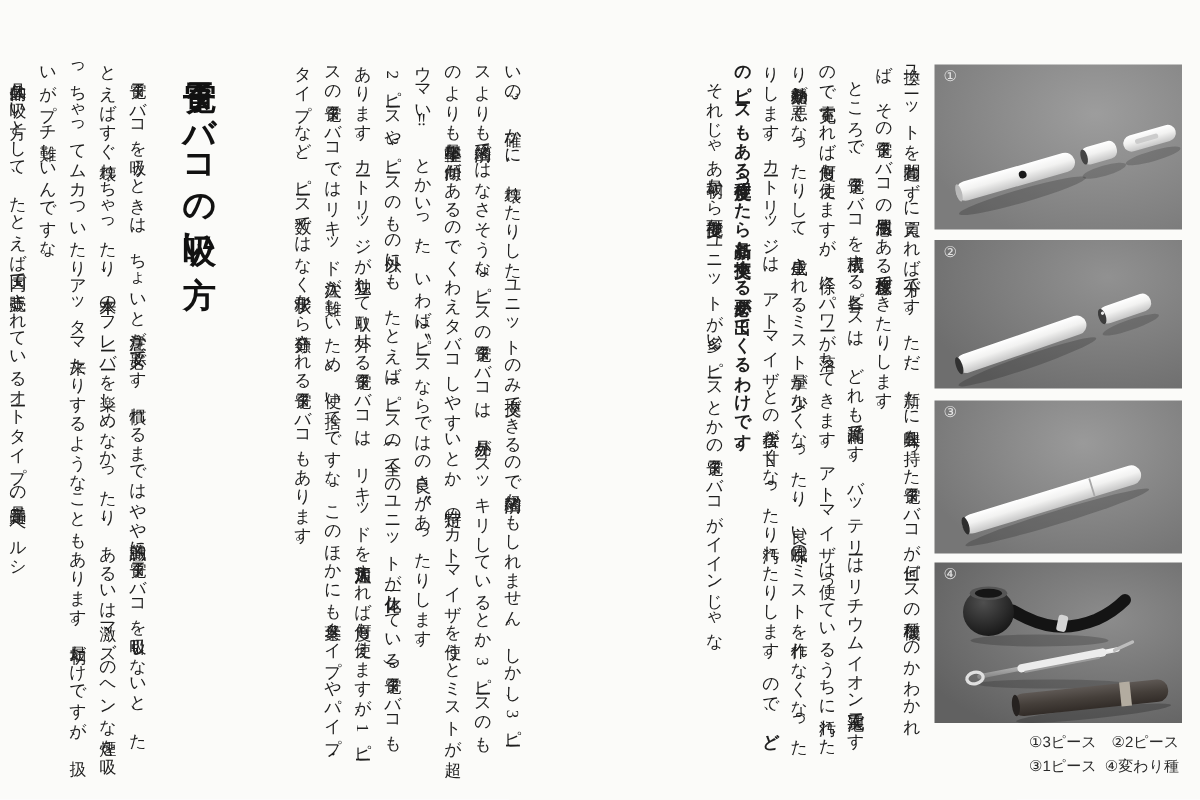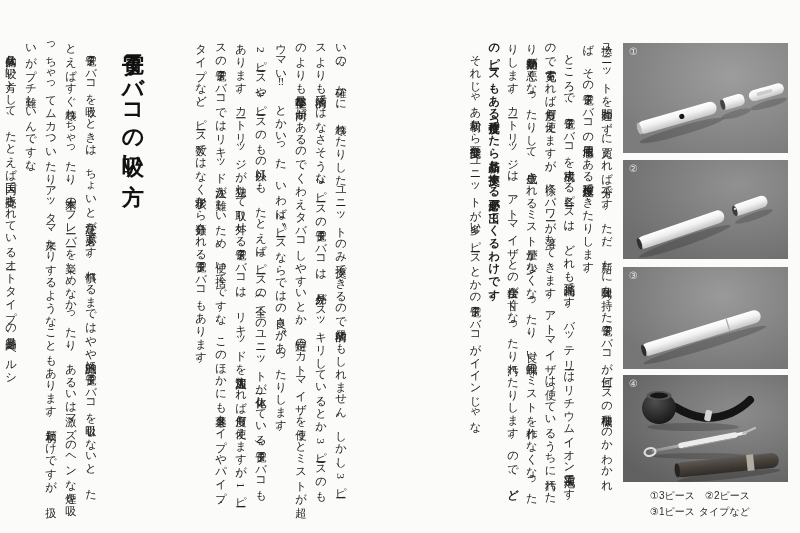--- a/index.html
+++ b/index.html
@@ -50,21 +50,21 @@
   .photo3 { height:102px; margin-bottom:6px;
     background:radial-gradient(ellipse at 60% 28%, #9a9a9a 0%, #767676 80%); }
   .photo4 { height:107px;
     background:radial-gradient(ellipse at 70% 35%, #8c8c8c 0%, #616161 85%); }
   .badge {
     position:absolute; top:4px; left:6px;
     color:#e3e3e3; font-size:10px; line-height:10px;
     font-family:"DejaVu Sans","Liberation Sans",sans-serif;
   }
   #photo-captions {
-    position:absolute; left:650px; top:488px; width:100px;
+    position:absolute; left:686px; top:488px; width:100px;
     font-family:"Liberation Sans","DejaVu Sans",sans-serif;
     font-size:10px; line-height:16px; color:#2a2a2a;
   }
   .cap-line { display:flex; justify-content:space-between; }
 </style>
 </head>
 <body>
 
 <div class="spread">
 
@@ -198,17 +198,17 @@
 
   </div>
 
   <div id="photo-captions">
     <div class="cap-line">
       <span>①3ピース</span>
       <span>②2ピース</span>
     </div>
     <div class="cap-line">
       <span>③1ピース</span>
-      <span>タイプなど</span>
+      <span>④変わり種</span>
     </div>
   </div>
 
 </div>
 
 </body></html>

